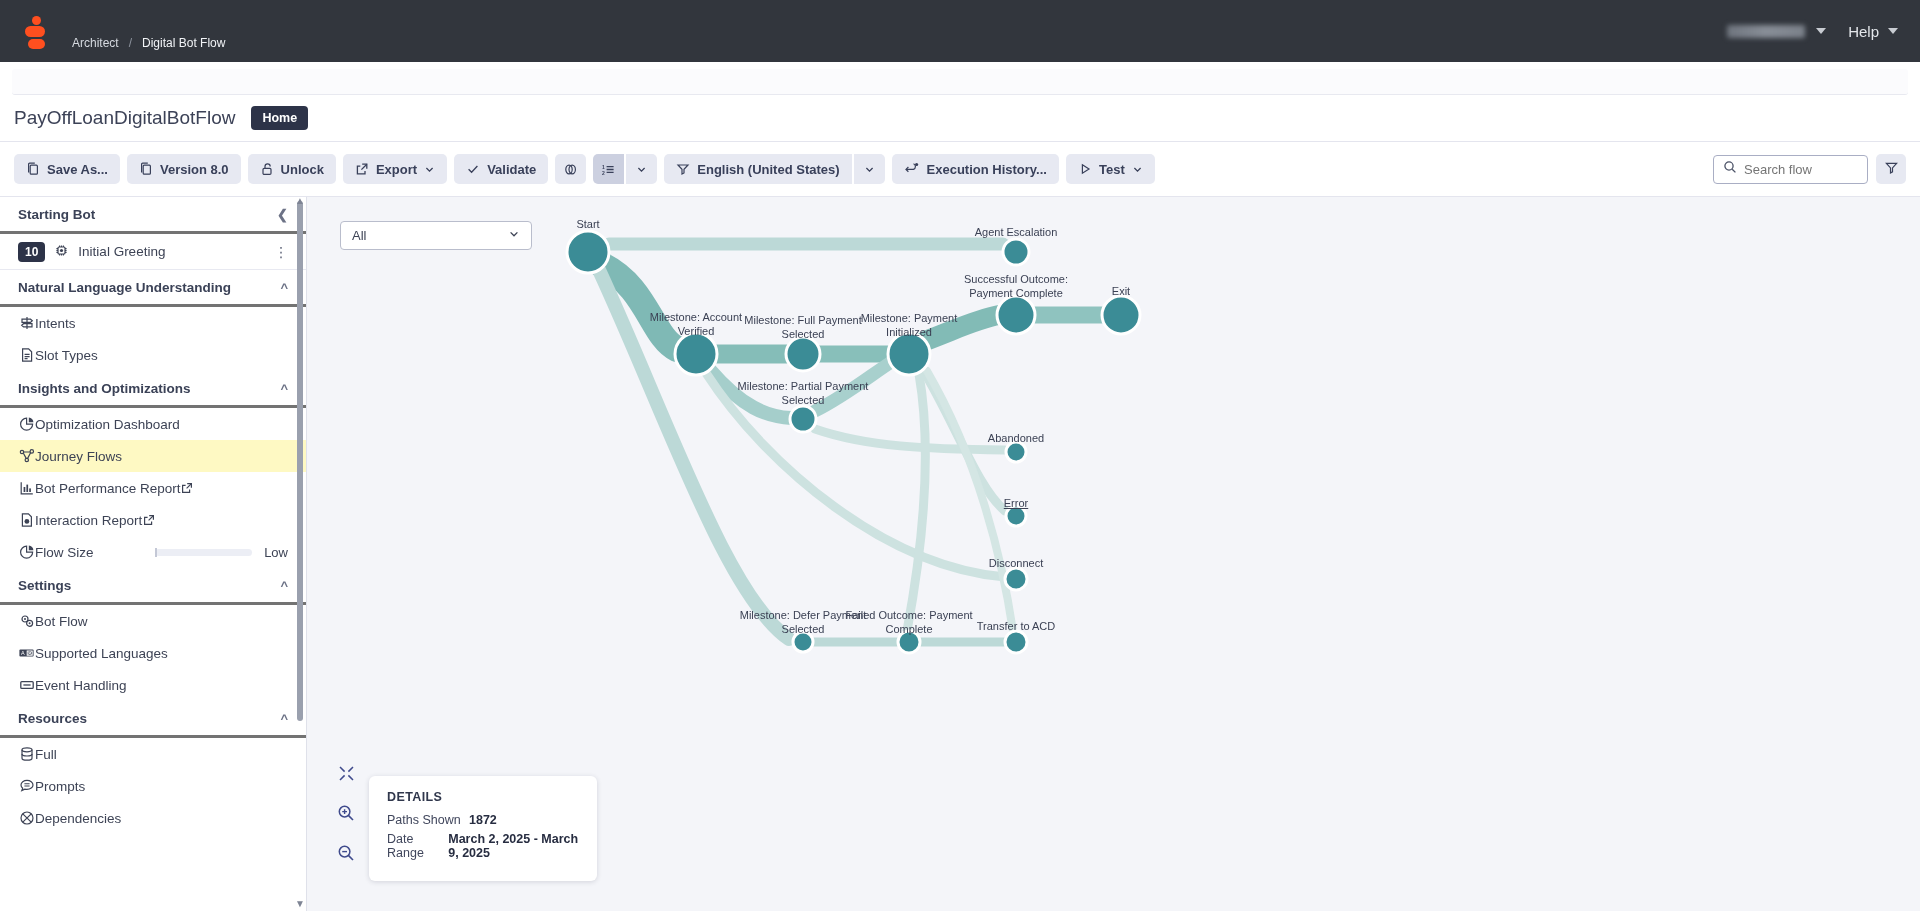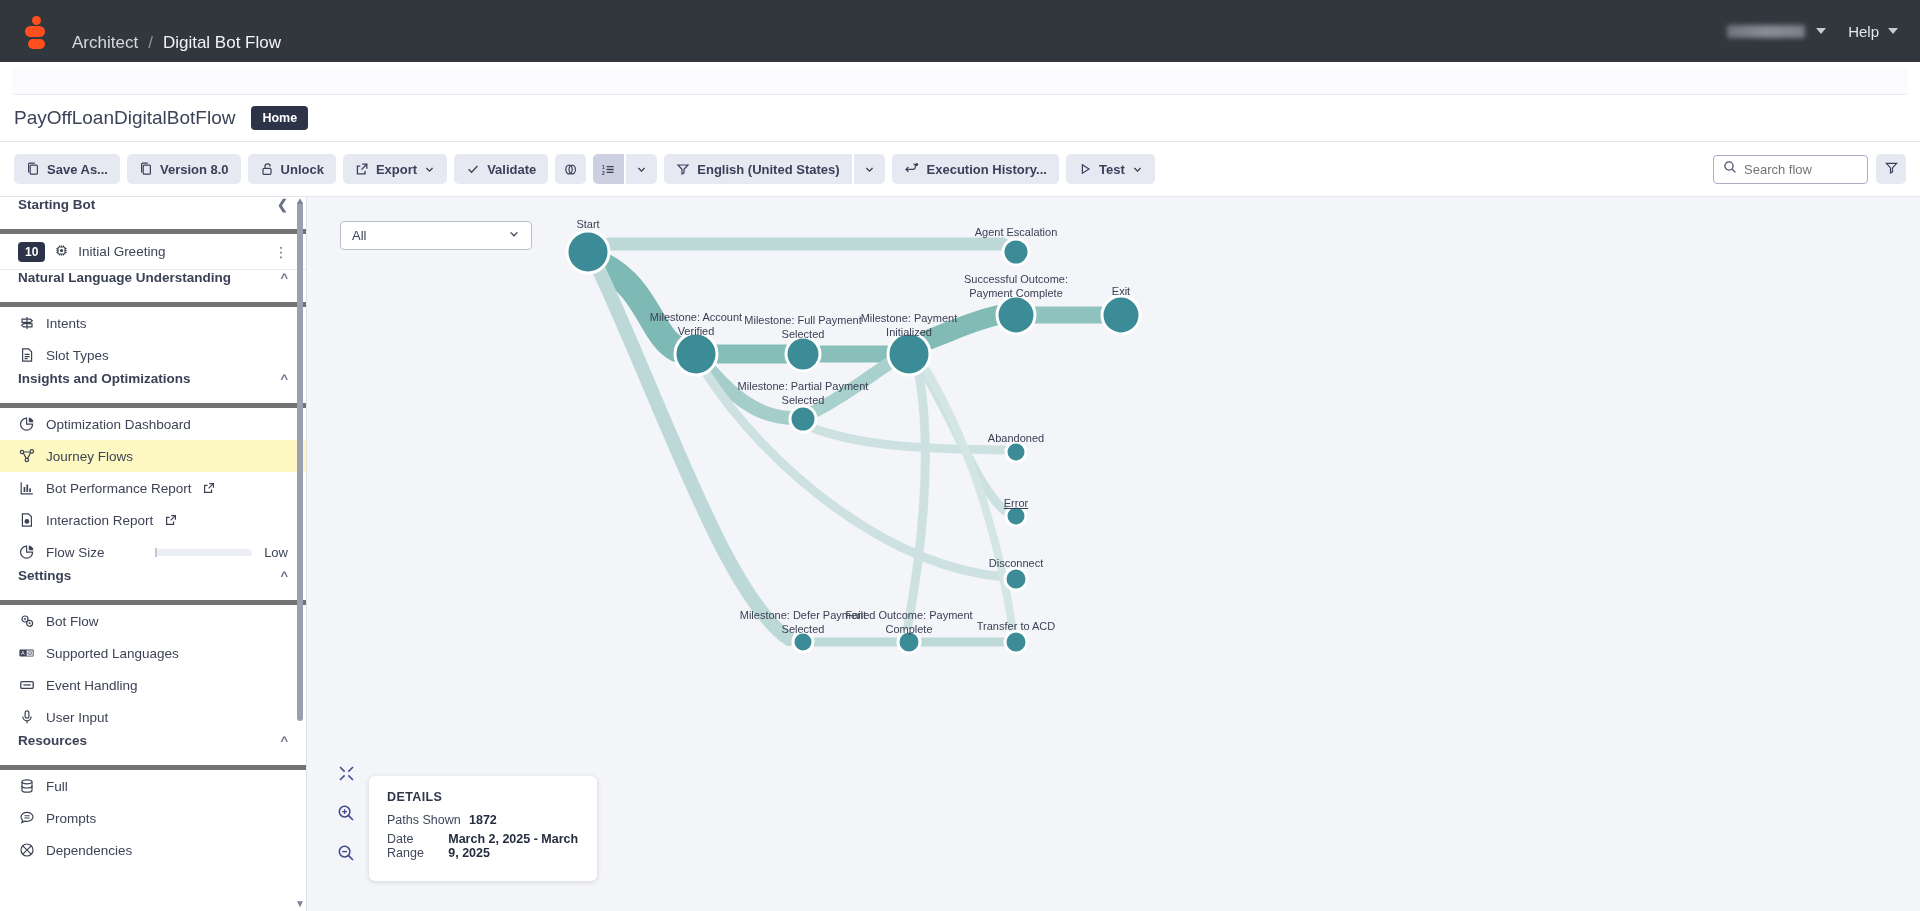--- a/index.html
+++ b/index.html
@@ -17,21 +17,21 @@
     padding: 0 22px;
     position: relative;
   }
   .logo {
     width: 30px; height: 32px; position: relative; margin-right: 20px;
   }
   .logo i { position: absolute; background: #ff4f1f; display: block; }
   .logo .d1 { width: 9px; height: 9px; border-radius: 50%; left: 10px; top: 1px; }
   .logo .d2 { width: 20px; height: 11px; border-radius: 6px; left: 3px; top: 11px; }
   .logo .d3 { width: 17px; height: 10px; border-radius: 6px; left: 6px; top: 24px; }
-  .crumbs { display: flex; align-items: flex-end; gap: 10px; font-size: 17px; color: #d6dae0; margin-top: 24px; }
+  .crumbs { display: flex; align-items: flex-end; gap: 10px; font-size: 12px; color: #d6dae0; margin-top: 24px; }
   .crumbs .sep { color: #8e949e; }
   .crumbs .cur { color: #f2f4f7; }
   .topright { margin-left: auto; display: flex; align-items: center; gap: 22px; }
   .user-blur {
     width: 78px; height: 13px; border-radius: 2px;
     background: linear-gradient(90deg,#6f757e,#888e97,#7b818a);
     filter: blur(2.4px);
   }
   .chev { width: 0; height: 0; border-left: 5px solid transparent; border-right: 5px solid transparent; border-top: 6px solid #c8ccd2; }
   .help { font-size: 15px; color: #e4e7eb; display: flex; align-items: center; gap: 9px; }
@@ -90,27 +90,27 @@
 
   
   .body { display: flex; height: calc(911px - 62px - 33px - 47px - 55px); }
 
   
   .sidebar {
     width: 307px; border-right: 1px solid #dfe1ea;
     background: #fff; position: relative; overflow: hidden;
   }
   .sb-head {
-    height: 37px; display: flex; padding: 0 18px;
+    height: 37px; display: flex; align-items: center; padding: 0 18px;
     font-size: 13.5px; font-weight: bold; color: #3b4257;
-    border-bottom: 5px solid #737373;
+    border-bottom: 3px solid #737373;
   }
   .sb-head .arrow { margin-left: auto; color: #6c7286; font-size: 13px; }
   .sb-item {
-    height: 32px; display: flex; align-items: center; padding: 0 18px; gap: 11px;
+    height: 32px; display: flex; align-items: center; padding: 0 18px; 
     font-size: 13.5px; color: #3d4355; cursor: pointer;
   }
   .sb-item.sel { background: #fef9c3; }
   .sb-item .ic { width: 17px; display: inline-flex; justify-content: center; color: #3d4355; }
   .sb-greet {
     height: 36px; display: flex; align-items: center; padding: 0 18px; gap: 9px;
     border-bottom: 1px solid #e8e9f1; font-size: 13.5px; color: #3d4355;
   }
   .cnt-badge {
     background: #2d3348; color: #fff; font-size: 12px; font-weight: bold;
@@ -480,30 +480,20 @@
       <span>Supported Languages</span>
     </div>
     <div class="sb-item">
       <span class="ic">
           <svg width="16" height="16" viewBox="0 0 16 16">
             <rect x="1.8" y="4.6" width="12.4" height="6.8" rx="1" fill="none" stroke="#3d4355" stroke-width="1.3"></rect>
             <path d="M4.4 8h7.2" stroke="#3d4355" stroke-width="1.3"></path>
           </svg>
         </span>
       <span>Event Handling</span>
-    </div>
-    <div class="sb-item">
-      <span class="ic">
-          <svg width="16" height="16" viewBox="0 0 16 16">
-            <rect x="6.1" y="1.8" width="3.8" height="7.4" rx="1.9" fill="none" stroke="#3d4355" stroke-width="1.2"></rect>
-            <path d="M3.8 7.6a4.2 4.2 0 0 0 8.4 0" fill="none" stroke="#3d4355" stroke-width="1.2"></path>
-            <path d="M8 11.8v2.4" stroke="#3d4355" stroke-width="1.2"></path>
-          </svg>
-        </span>
-      <span>User Input</span>
     </div>
 
     <div class="sb-head">
       <span>Resources</span>
       <span class="arrow">^</span>
     </div>
     <div class="sb-item">
       <span class="ic">
           <svg width="16" height="16" viewBox="0 0 16 16">
             <ellipse cx="8" cy="3.8" rx="5" ry="2" fill="none" stroke="#3d4355" stroke-width="1.2"></ellipse>

